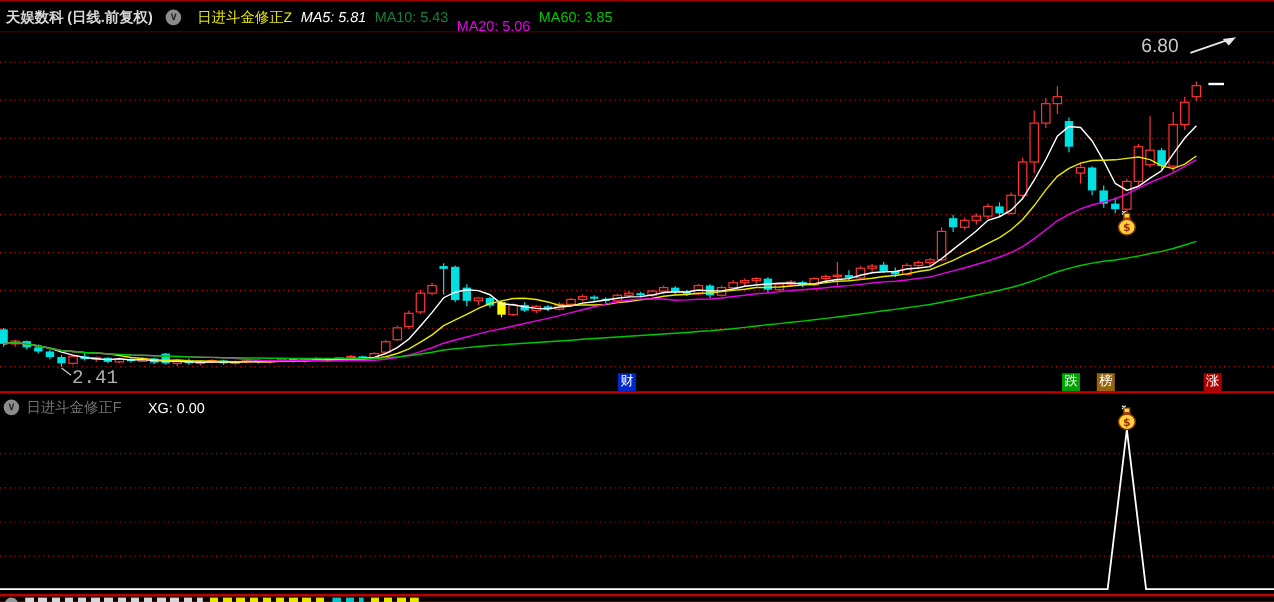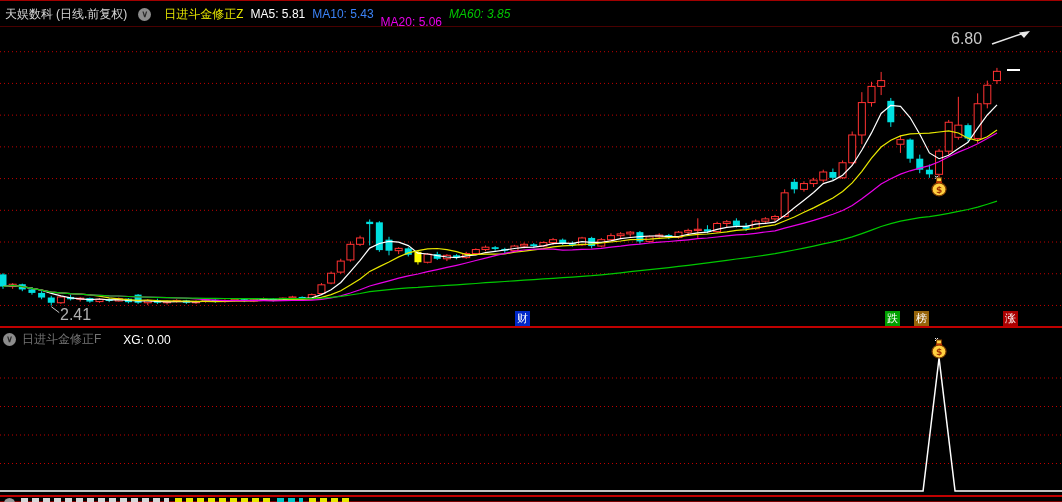--- a/index.html
+++ b/index.html
@@ -10,32 +10,32 @@
   .header-underline{position:absolute;left:0;top:26px;width:1062px;height:1px;background:#4a0000;}
   .divider-main{position:absolute;left:0;top:326px;width:1062px;height:2px;background:#c00000;}
   .divider-lower{position:absolute;left:0;top:495px;width:1062px;height:2px;background:#c00000;}
   .bottom-frame{position:absolute;left:0;top:501px;width:1062px;height:1px;background:#7a0000;}
 
   svg.canvas{position:absolute;left:0;top:0;}
 
   
   .header{position:absolute;left:0;top:2px;width:1062px;height:24px;display:flex;
           align-items:center;gap:7px;padding-left:5px;font-size:12px;white-space:nowrap;}
-  .stock-name,.period{color:#d8d8d8;}
+  .stock-name,.period{color:#d8d8d8;font-weight:bold;}
   .indicator-name{color:#e8e800;margin-left:6px;font-family:Liberation Mono, monospace;}
-  .ma5{color:#ffffff;} .ma10{color:#3b82f6;text-align:center;} .ma20{color:#e800e8;margin-top:16px;} .ma60{color:#00c800;font-style:italic;}
+  .ma5{color:#ffffff;font-style:italic;} .ma10{color:#15803d;text-align:center;} .ma20{color:#e800e8;margin-top:16px;} .ma60{color:#00c800;}
 
   .chev-circle{display:inline-flex;align-items:center;justify-content:center;
      width:13px;height:13px;border-radius:50%;background:#8c8c8c;color:#2a2a2a;
      font-size:9px;line-height:13px;font-weight:bold;margin-left:4px;}
 
   
   .anno{position:absolute;font-size:16px;}
   .price-target{left:951px;top:30px;color:#c8c8c8;}
-  .low-label{left:60px;top:306px;color:#b0b0b0;}
+  .low-label{left:60px;top:306px;color:#b0b0b0;font-family:Liberation Mono, monospace;}
   .badge{position:absolute;top:311px;width:15px;height:15px;font-size:11px;line-height:15px;
          text-align:center;color:#fff;}
   .badge-cai{left:515px;background:#0028c8;}
   .badge-die{left:885px;background:#00a000;}
   .badge-bang{left:914px;background:#96640a;}
   .badge-zhang{left:1003px;background:#aa0000;}
 
   
   .panel2-header{position:absolute;left:0;top:331px;display:flex;align-items:center;gap:6px;
                  padding-left:3px;font-size:12px;white-space:nowrap;}

